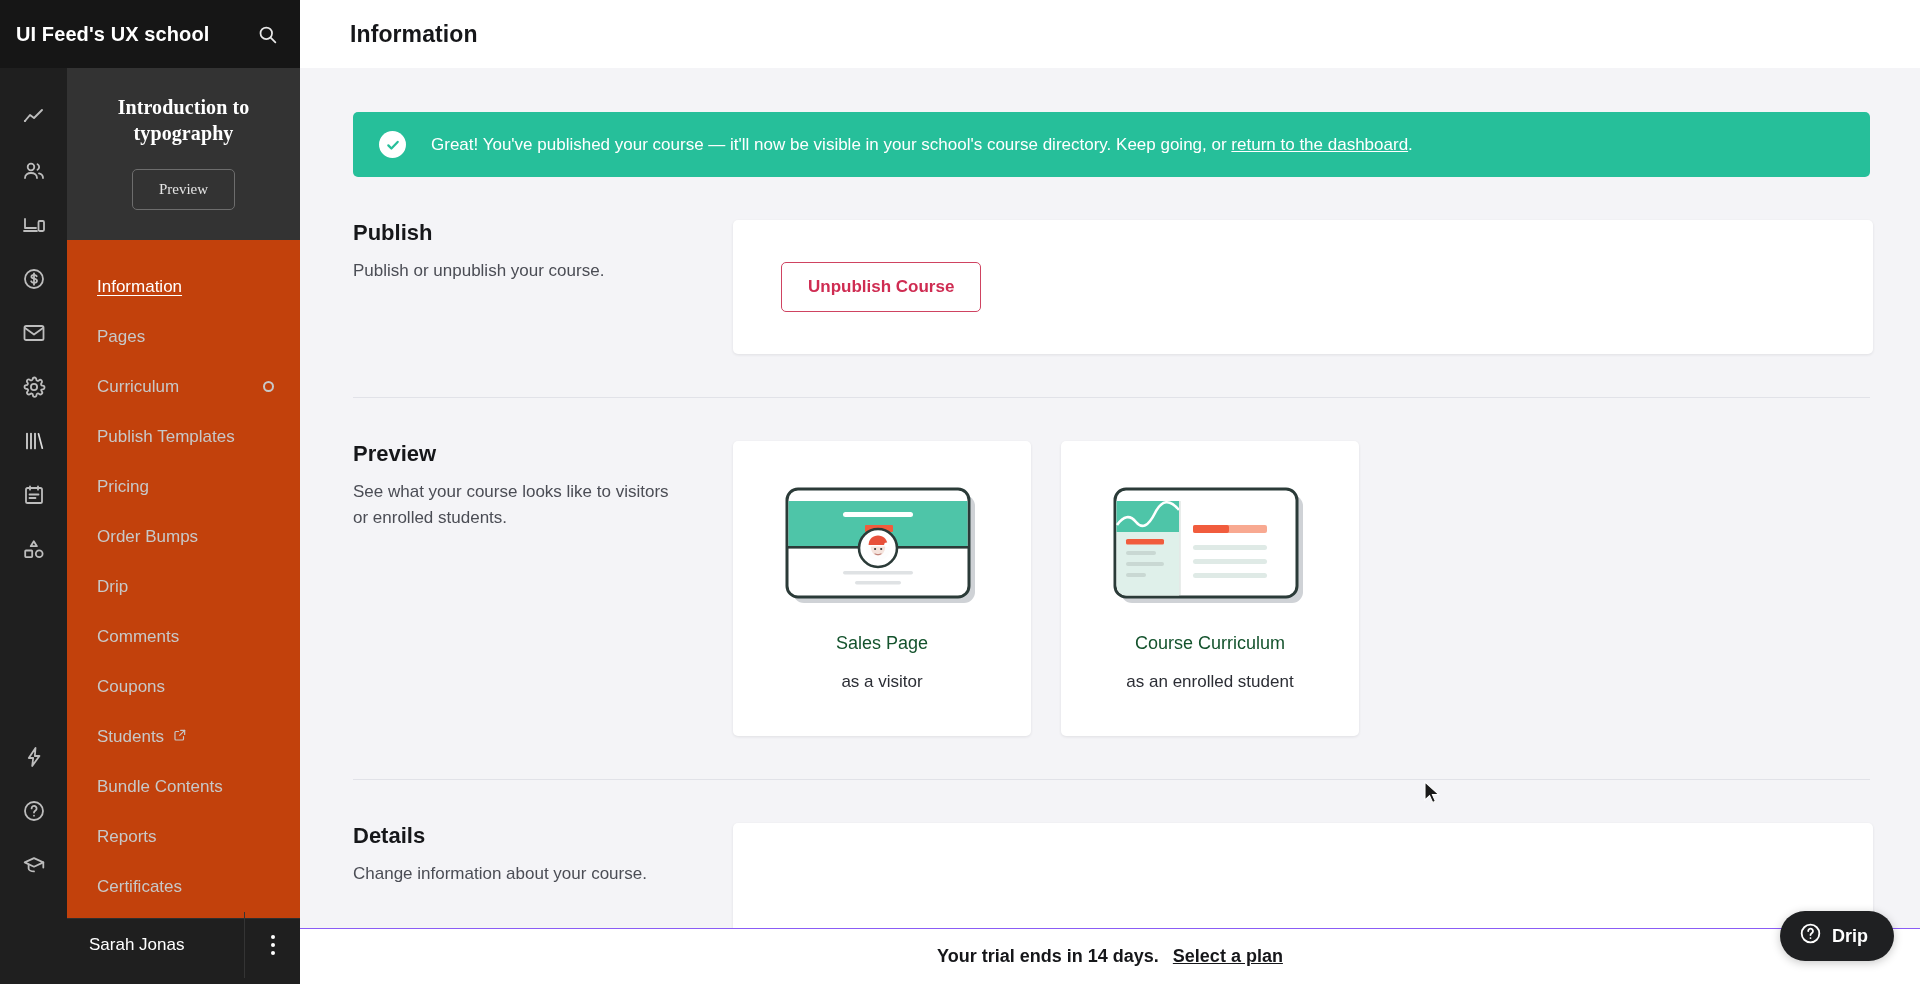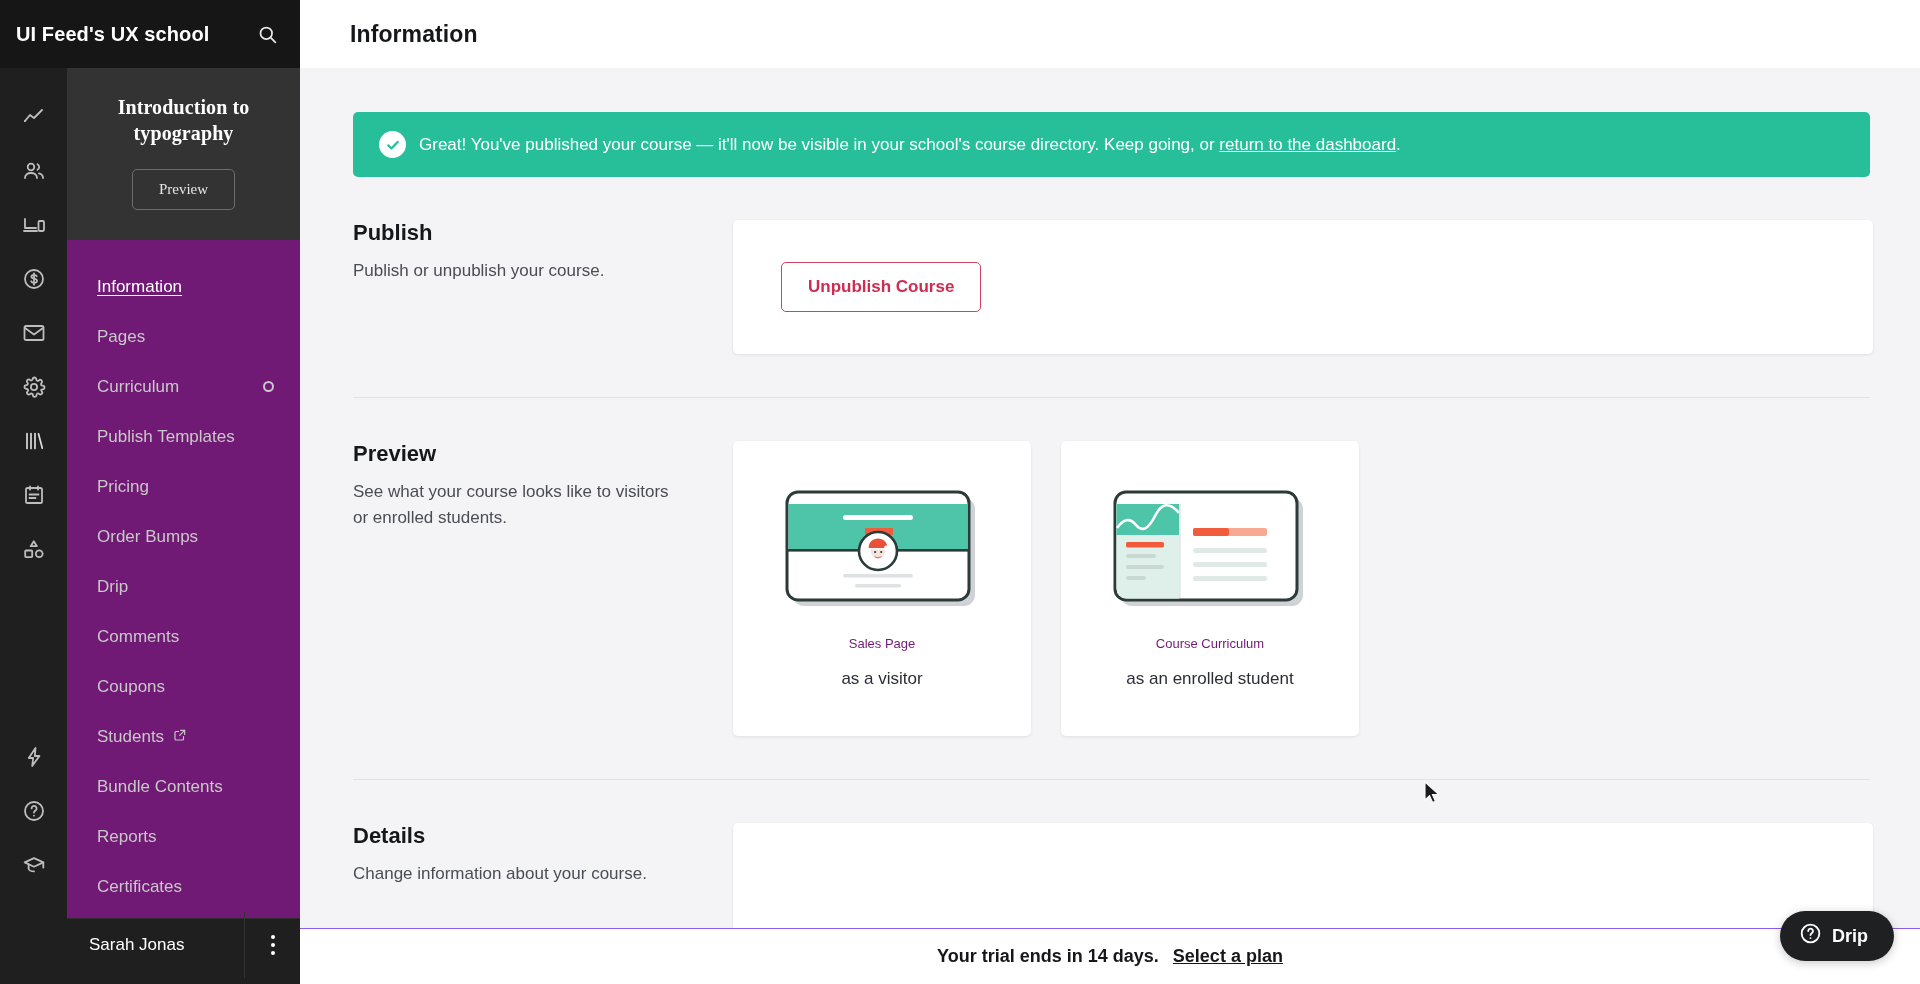--- a/index.html
+++ b/index.html
@@ -28,21 +28,21 @@
     cursor: pointer;
   }
   .rail-btn svg { display: block; }
   .rail-user {
     height: 66px; width: 67px; background: #1f1f1f;
     display: flex; align-items: center; justify-content: center;
   }
 
   
   .sidebar {
-    width: 233px; flex: 0 0 233px; height: 984px; background: #701a75;
+    width: 233px; flex: 0 0 233px; height: 984px; background: #c2410c;
     display: flex; flex-direction: column; position: relative;
   }
   .sidebar-head {
     background: #333333; padding: 26px 22px 30px; text-align: center;
     flex: 0 0 auto;
     font-family: Liberation Serif, serif;
   }
   .course-title {
     color: #ffffff; font-size: 20px; line-height: 1.32; font-weight: bold;
     letter-spacing: .1px;
@@ -88,21 +88,21 @@
   }
   .topbar h1 { font-size: 23px; color: #16171a; font-weight: bold; letter-spacing: .1px; }
   .content {
     flex: 1 1 auto; background: #f4f4f7; overflow: hidden;
     padding: 0 0 0 0; position: relative;
   }
   .inner { padding: 44px 47px 0 53px; }
 
   .banner {
     background: #26bf9a; border-radius: 5px; color: #fff;
-    display: flex; align-items: center; gap: 13px;
+    display: flex; align-items: center; gap: 25px;
     padding: 19px 26px; font-size: 17px;
     max-width: 1517px;
   }
   .check {
     width: 27px; height: 27px; border-radius: 50%; background: #ffffff;
     display: flex; align-items: center; justify-content: center; flex: 0 0 27px;
   }
   .banner a { color: #fff; text-decoration: underline; }
 
   .section { display: flex; padding: 43px 0 0 0; }
@@ -124,21 +124,21 @@
   .divider { height: 1px; background: #e1e2e8; margin: 43px 0 0 0; max-width: 1517px; }
 
   .preview-cards { display: flex; gap: 30px; }
   .pcard {
     width: 298px; height: 295px; background: #fff; border-radius: 5px;
     box-shadow: 0 1px 3px rgba(20,22,30,.09);
     display: flex; flex-direction: column; align-items: center; justify-content: center;
     cursor: pointer;
   }
   .pcard .thumb { margin-bottom: 22px; }
-  .pcard .plink { color: #701a75; font-size: 13px; margin-bottom: 18px; }
+  .pcard .plink { color: #14532d; font-size: 18px; margin-bottom: 18px; }
   .pcard .psub { color: #2c2e35; font-size: 17px; }
 
   .details-card { height: 180px; }
 
   
   .trialbar {
     position: absolute; left: 300px; right: 0; bottom: 0; height: 56px;
     background: #ffffff; border-top: 1px solid #8b5cf6;
     display: flex; align-items: center; justify-content: center; gap: 14px;
     z-index: 5;

